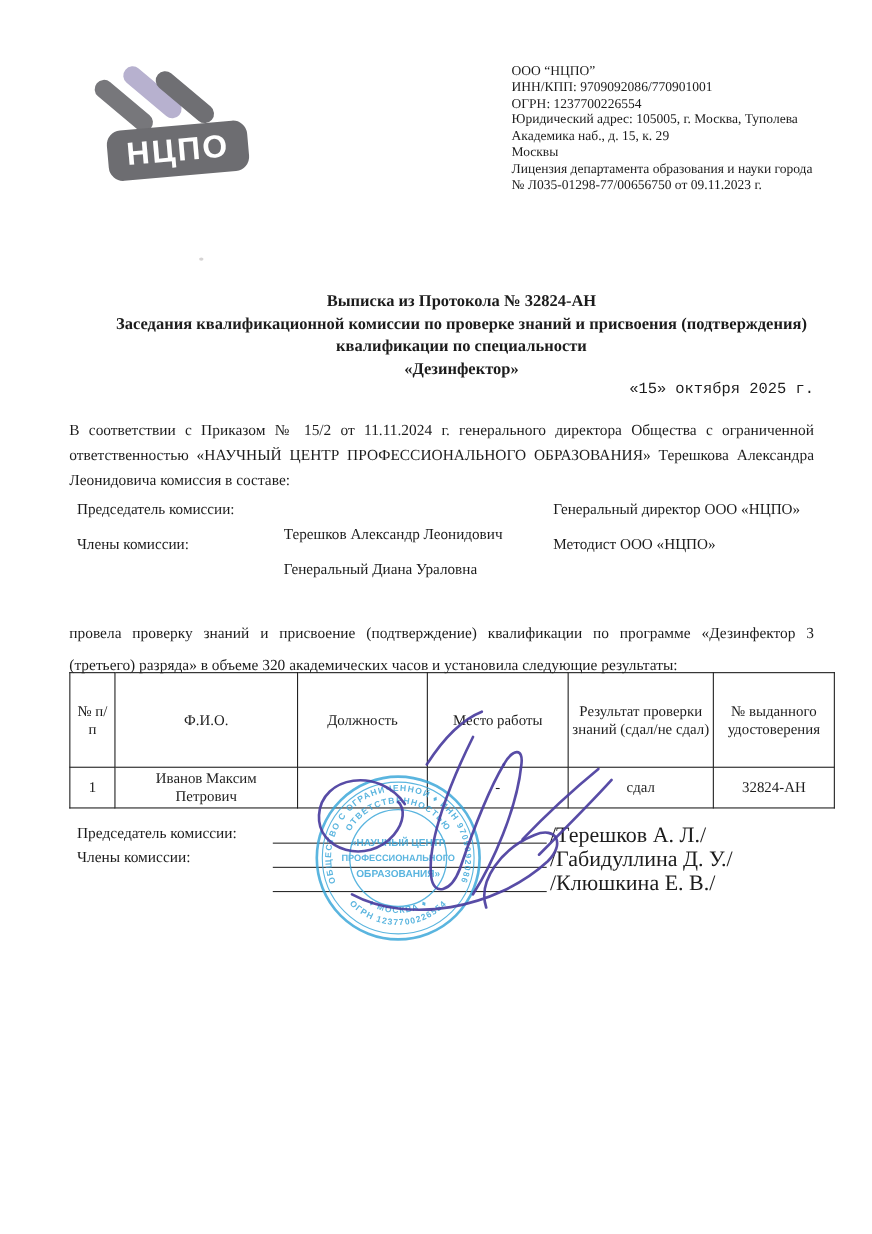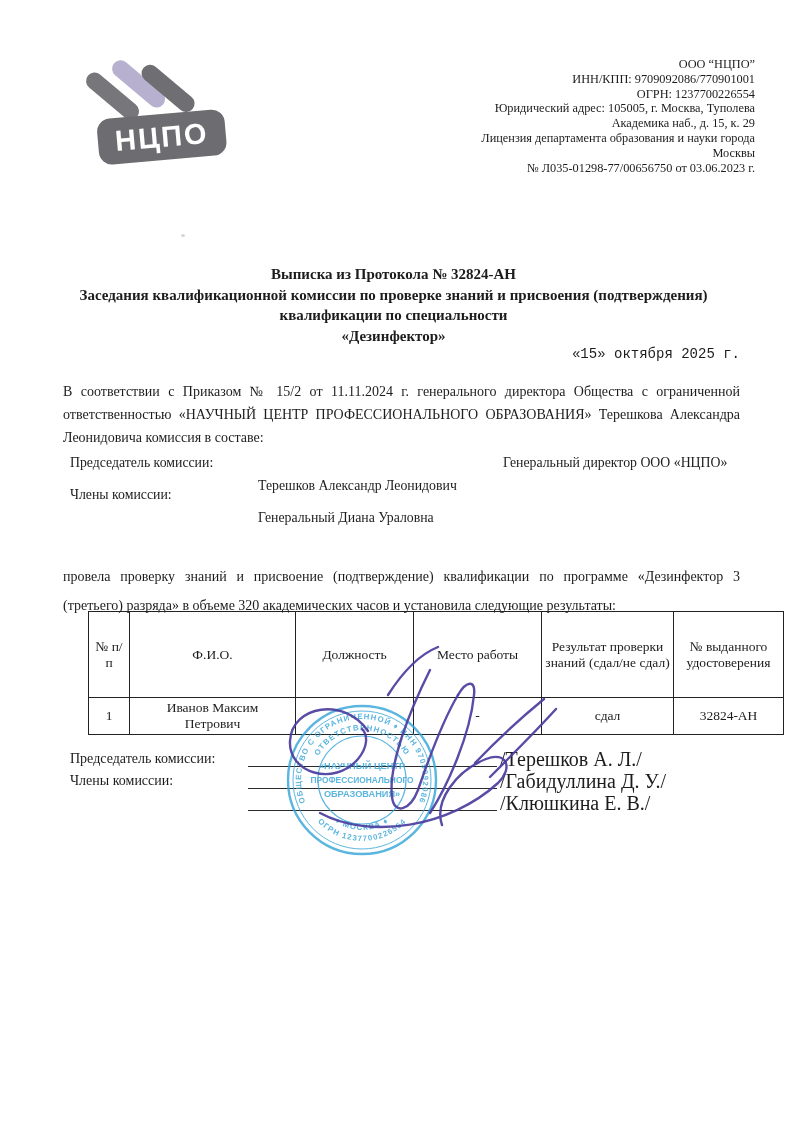--- a/index.html
+++ b/index.html
@@ -14,43 +14,43 @@
   .bar1{left:10px;top:14px;background:#77777b;}
   .bar2{left:37px;top:4px;height:76px;background:#b7b1cf;}
   .bar3{left:66px;top:11px;height:70px;background:#6f6f73;}
   .logo-box{
     position:absolute;left:0;top:68px;width:128px;height:46px;border-radius:13px;
     background:#6d6d71;display:flex;align-items:center;justify-content:center;
     font-family:"Liberation Sans","DejaVu Sans",sans-serif;font-weight:bold;
     font-size:29px;letter-spacing:2px;color:#ffffff;
   }
   
-  .company{position:absolute;left:465px;top:57px;width:290px;font-size:12.3px;line-height:14.8px;text-align:right;}
+  .company{position:absolute;left:465px;top:57px;width:290px;font-size:12.3px;line-height:14.8px;}
   
-  .title{position:absolute;left:55px;top:264px;width:677px;text-align:center;font-weight:bold;font-size:15px;line-height:20.5px;}
+  .title{position:absolute;left:81px;top:264px;width:677px;text-align:center;font-weight:bold;font-size:15px;line-height:20.5px;}
   .date{position:absolute;right:53px;top:346px;font-size:14px;font-family:Liberation Mono, monospace;}
   
   .para{position:absolute;left:63px;width:677px;font-size:14px;text-align:justify;}
   .intro{top:380px;line-height:23px;}
   .body2{top:562px;line-height:29px;}
   
   .commission-row{position:absolute;left:70px;width:680px;display:flex;font-size:13.8px;}
   .c-label{width:188px;flex:0 0 188px;}
   .c-name{width:245px;flex:0 0 245px;margin-top:23px;}
   .c-role{flex:1;}
   
   table.results{
     position:absolute;left:63px;top:611px;width:695px;border-collapse:collapse;
     font-size:13.5px;table-layout:fixed;
   }
   table.results th,table.results td{
     border:1px solid #222222;text-align:center;vertical-align:middle;
     font-weight:normal;padding:2px 3px;overflow:hidden;
   }
-  table.results{border:1.5px solid #222222;margin-left:25px;}
+  table.results{border:1.5px solid #222222;}
   tr.hdr{height:86px;}
   tr.datarow{height:33px;}
   th.num{vertical-align:top;padding-top:4px;line-height:16px;}
   .fio-wrap{display:inline-block;max-width:112px;line-height:16px;font-family:Liberation Serif, serif;}
   
   .sig-label{position:absolute;left:70px;font-size:14px;}
   .sig-line{position:absolute;left:248px;width:249px;border-bottom:1.2px solid #2b2b2b;height:0;}
   .sig-name{position:absolute;left:500px;font-size:20px;}
   
   .stamp-svg{position:absolute;left:282px;top:700px;width:160px;height:160px;opacity:.82;pointer-events:none;}
@@ -74,23 +74,23 @@
   </div>
 
   <div class="speck"></div>
 
   <div class="company">
     <div>ООО “НЦПО”</div>
     <div>ИНН/КПП: 9709092086/770901001</div>
     <div>ОГРН: 1237700226554</div>
     <div>Юридический адрес: 105005, г. Москва, Туполева</div>
     <div>Академика наб., д. 15, к. 29</div>
+    <div>Москвы</div>
     <div>Лицензия департамента образования и науки города</div>
-    <div>Москвы</div>
-    <div>№ Л035-01298-77/00656750 от 03.06.2023 г.</div>
+    <div>№ Л035-01298-77/00656750 от 09.11.2023 г.</div>
   </div>
 
   <div class="title">
     <div>Выписка из Протокола № 32824-АН</div>
     <div>Заседания квалификационной комиссии по проверке знаний и присвоения (подтверждения)</div>
     <div>квалификации по специальности</div>
     <div>«Дезинфектор»</div>
   </div>
 
   <div class="date">«15» октября 2025 г.</div>
@@ -98,20 +98,21 @@
   <div class="para intro">В соответствии с Приказом № 15/2 от 11.11.2024 г. генерального директора Общества с ограниченной ответственностью «НАУЧНЫЙ ЦЕНТР ПРОФЕССИОНАЛЬНОГО ОБРАЗОВАНИЯ» Терешкова Александра Леонидовича комиссия в составе:</div>
 
   <div class="commission-row" style="top:455px">
     <div class="c-label">Председатель комиссии:</div>
     <div class="c-name">Терешков Александр Леонидович</div>
     <div class="c-role">Генеральный директор ООО «НЦПО»</div>
   </div>
   <div class="commission-row" style="top:487px">
     <div class="c-label">Члены комиссии:</div>
     <div class="c-name">Генеральный Диана Ураловна</div>
+    <div class="c-role">Методист ООО «НЦПО»</div>
   </div>
 
   <div class="para body2">провела проверку знаний и присвоение (подтверждение) квалификации по программе «Дезинфектор 3 (третьего) разряда» в объеме 320 академических часов и установила следующие результаты:</div>
 
   <table class="results">
     <colgroup>
       <col style="width:41px">
         <col style="width:166px">
         <col style="width:118px">
       <col style="width:128px">

